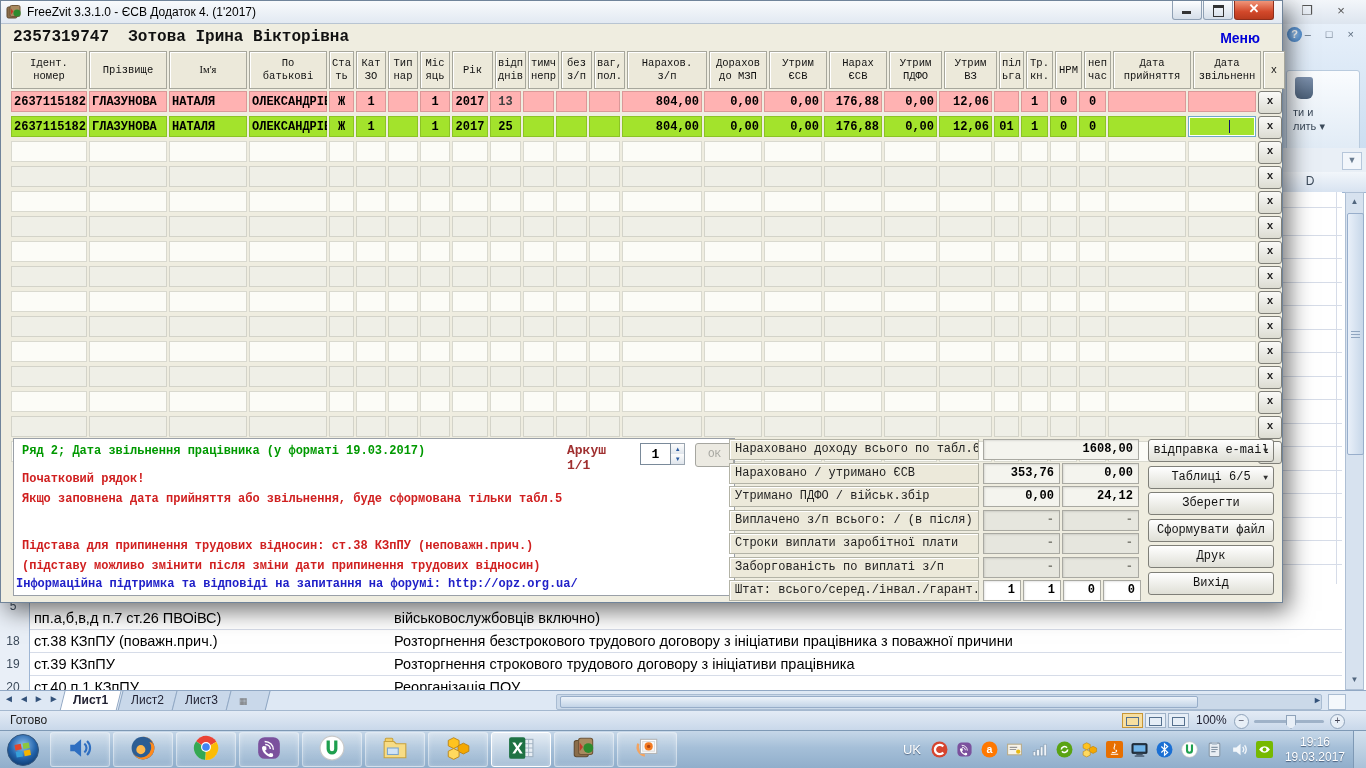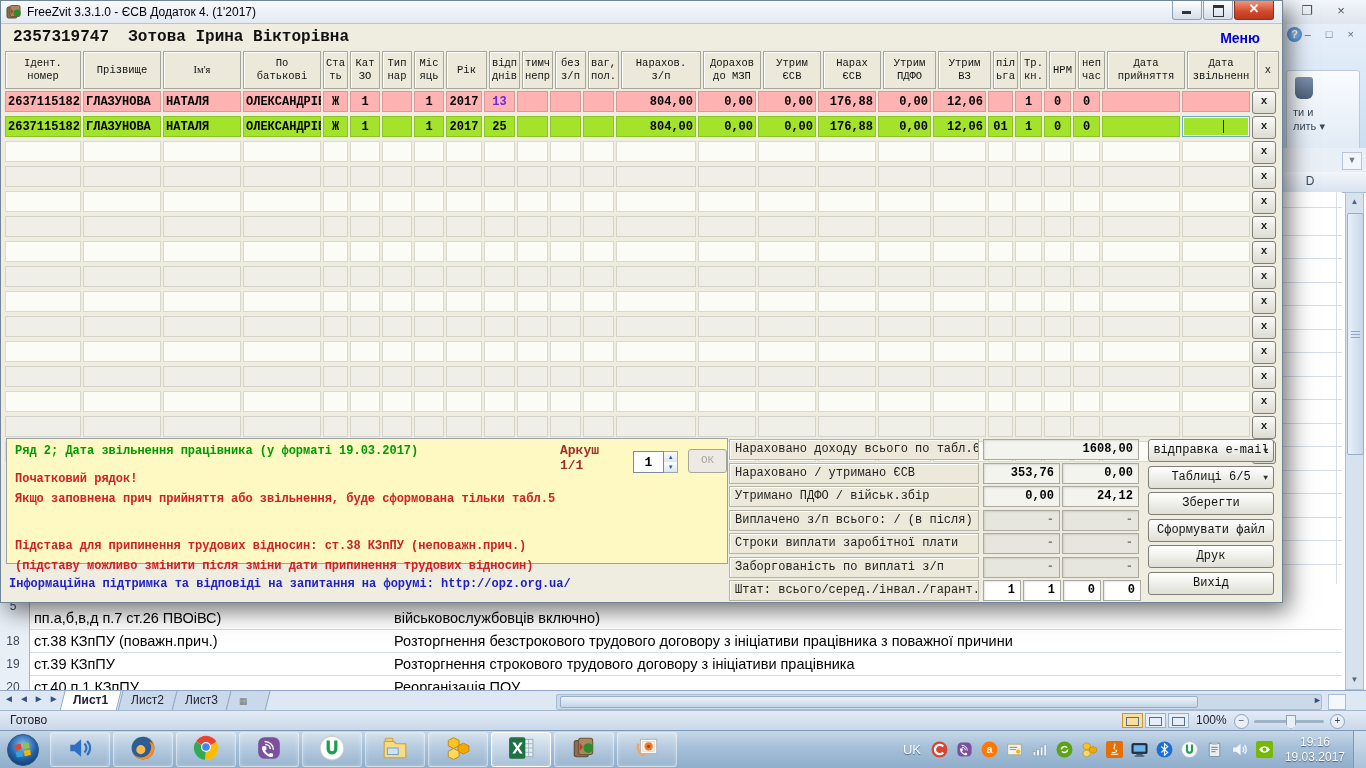--- a/index.html
+++ b/index.html
@@ -58,41 +58,41 @@
   .fz-title-ico{position:absolute;left:5px;top:3px;width:16px;height:16px;}
   .fz-title-txt{position:absolute;left:26px;top:4px;font-size:12px;color:#000;}
   .fz-winbtns{position:absolute;right:8px;top:0;display:flex;}
   .fz-wbtn{width:28px;height:18px;border:1px solid #8FA0B4;border-top:none;border-radius:0 0 3px 3px;background:linear-gradient(#FDFEFF,#D5DEE9);margin-left:1px;position:relative;}
   .fz-wbtn.close{width:38px;background:linear-gradient(#F09579,#D2482A 60%,#B93A1E);border-color:#8E2E1C;color:#fff;font-size:13px;font-weight:bold;text-align:center;line-height:16px;}
   .fz-wbtn .minbar{position:absolute;left:9px;bottom:5px;width:9px;height:3px;background:#333;}
   .fz-wbtn .maxbox{position:absolute;left:9px;top:4px;width:9px;height:8px;border:1px solid #333;border-top-width:3px;}
   .fz-person{position:absolute;left:12px;top:27px;font:bold 16px "Liberation Mono",monospace;color:#111;white-space:pre;}
   .fz-menu{position:absolute;right:22px;top:29px;font:bold 14px "Liberation Sans",sans-serif;color:#0000D8;cursor:pointer;}
   #fz-table{position:absolute;left:4px;top:50px;}
-  .fz-hrow,.fz-row{display:flex;}
+  .fz-hrow,.fz-row{display:flex;margin-left:6px;}
   .fz-th{background:#ECE9DA;border:1px solid #A7A79C;box-shadow:inset 1px 1px 0 #fff;font:10.5px "Liberation Mono",monospace;color:#111;display:flex;align-items:center;justify-content:center;text-align:center;white-space:pre-line;height:38px;margin:0 2px 2px 0;flex:none;box-sizing:border-box;line-height:1.2;}
   .fz-cell{height:21px;margin:0 2px 2px 0;font:bold 12px "Liberation Mono",monospace;color:#000;display:flex;align-items:center;overflow:hidden;flex:none;box-sizing:border-box;padding:0 3px;position:relative;}
   .al{justify-content:flex-start}.ac{justify-content:center}.ar{justify-content:flex-end}
   .row-pink .fz-cell{background:#FFB2B2;box-shadow:inset 0 0 0 1px rgba(0,0,0,.14);}
   .row-green .fz-cell{background:#A3E32C;box-shadow:inset 0 0 0 1px rgba(0,0,0,.14);}
   .row-e0 .fz-cell{background:#FCFCF7;border:1px solid #D9D9CF;}
   .row-e1 .fz-cell{background:#EFEFE7;border:1px solid #D3D3C9;}
-  .fz-cell.warn{color:#6d28d9;}
+  .fz-cell.warn{color:#404040;}
   .fz-cell.focused{box-shadow:inset 0 0 0 1px #6FA8C8, inset 0 0 0 2px #fff;}
   .fz-caret{position:absolute;left:60%;top:4px;width:1px;height:13px;background:#14146e;}
   .fz-x{width:22px;height:21px;margin-bottom:2px;border:1px solid #7F7F78;border-radius:3px;background:linear-gradient(#FAFAF8,#DCDCD2);font:bold 11px "Liberation Mono",monospace;color:#222;text-align:center;line-height:19px;cursor:pointer;}
-  .fz-msgpanel{position:absolute;left:5px;top:437px;width:722px;height:126px;background:#fef9c3;border:1px solid #9AA0A8;box-sizing:border-box;}
+  .fz-msgpanel{position:absolute;left:12px;top:437px;width:722px;height:158px;background:#ffffff;border:1px solid #9AA0A8;box-sizing:border-box;}
   .fz-msg{position:absolute;left:8px;font:bold 12px "Liberation Mono",monospace;white-space:pre;}
   .m-green{color:#009900;top:5px;}
   .m-red1{color:#D02020;top:33px;}
   .m-red2{color:#D02020;top:53px;}
   .m-red3{color:#D02020;top:100px;}
   .m-red4{color:#D02020;top:120px;}
   .m-blue{color:#2020C8;top:138px;left:2px;}
-  .fz-arkush{position:absolute;left:553px;top:4px;display:flex;align-items:flex-end;}
+  .fz-arkush{position:absolute;left:553px;top:4px;display:flex;align-items:flex-start;}
   .fz-arkush-label{font:bold 13px "Liberation Mono",monospace;color:#A03030;margin-right:8px;}
   .fz-spin{width:34px;height:22px;border:1px solid #7A8A9A;background:#fff;font:bold 13px "Liberation Mono",monospace;text-align:center;line-height:22px;box-sizing:border-box;}
   .fz-spinbtns{width:15px;height:22px;display:flex;flex-direction:column;border:1px solid #9AA5B0;border-left:none;box-sizing:border-box;}
   .fz-spinbtns div{flex:1;background:linear-gradient(#FDFDFD,#DFE5EC);font-size:6px;color:#2a5aa0;text-align:center;line-height:10px;}
   .fz-ok{margin-left:10px;width:40px;height:22px;border:1px solid #A6A6A0;border-radius:3px;background:#ECEAE2;color:#A8A8A2;font:11px "Liberation Mono",monospace;text-align:center;line-height:20px;}
   #fz-summary{position:absolute;left:728px;top:438px;}
   .fz-srow{display:flex;margin-bottom:2.5px;height:21px;align-items:flex-end;}
   .fz-slabel{width:250px;background:#ECE9DA;border:1px solid #B3B3A6;box-shadow:inset 1px 1px 0 #fff;font:12px "Liberation Mono",monospace;color:#222;line-height:19px;padding-left:5px;box-sizing:border-box;margin-right:4px;overflow:hidden;white-space:nowrap;flex:none;}
   .fz-sfield{height:21px;border:1px solid #A9A9A2;box-shadow:inset 1px 1px 2px rgba(0,0,0,.1);background:#F4F4EE;font:bold 12px "Liberation Mono",monospace;text-align:right;padding:0 5px;line-height:19px;box-sizing:border-box;margin-right:2px;flex:none;overflow:hidden;}
   .sf-wide{width:156px;}
@@ -711,21 +711,21 @@
             <div class="fz-cell ac" style="width: 27px;"></div>
             <div class="fz-cell ac" style="width: 78px;"></div>
             <div class="fz-cell ac" style="width: 68px;"></div>
             <div class="fz-x">x</div>
           </div>
         </div>
     </div>
     <div class="fz-msgpanel">
       <div class="fz-msg m-green">Ряд 2; Дата звільнення працівника (у форматі 19.03.2017)</div>
       <div class="fz-msg m-red1">Початковий рядок!</div>
-      <div class="fz-msg m-red2">Якщо заповнена прич прийняття або звільнення, буде сформована тільки табл.5</div>
+      <div class="fz-msg m-red2">Якщо заповнена дата прийняття або звільнення, буде сформована тільки табл.5</div>
       <div class="fz-msg m-red3">Підстава для припинення трудових відносин: ст.38 КЗпПУ (неповажн.прич.)</div>
       <div class="fz-msg m-blue">Інформаційна підтримка та відповіді на запитання на форумі: http://opz.org.ua/</div>
       <div class="fz-msg m-red4">(підставу можливо змінити після зміни дати припинення трудових відносин)</div>
       <div class="fz-arkush">
         <span class="fz-arkush-label">Аркуш 1/1</span>
         <span class="fz-spin">1</span>
         <span class="fz-spinbtns">
             <div>▲</div>
             <div>▼</div>
           </span>

